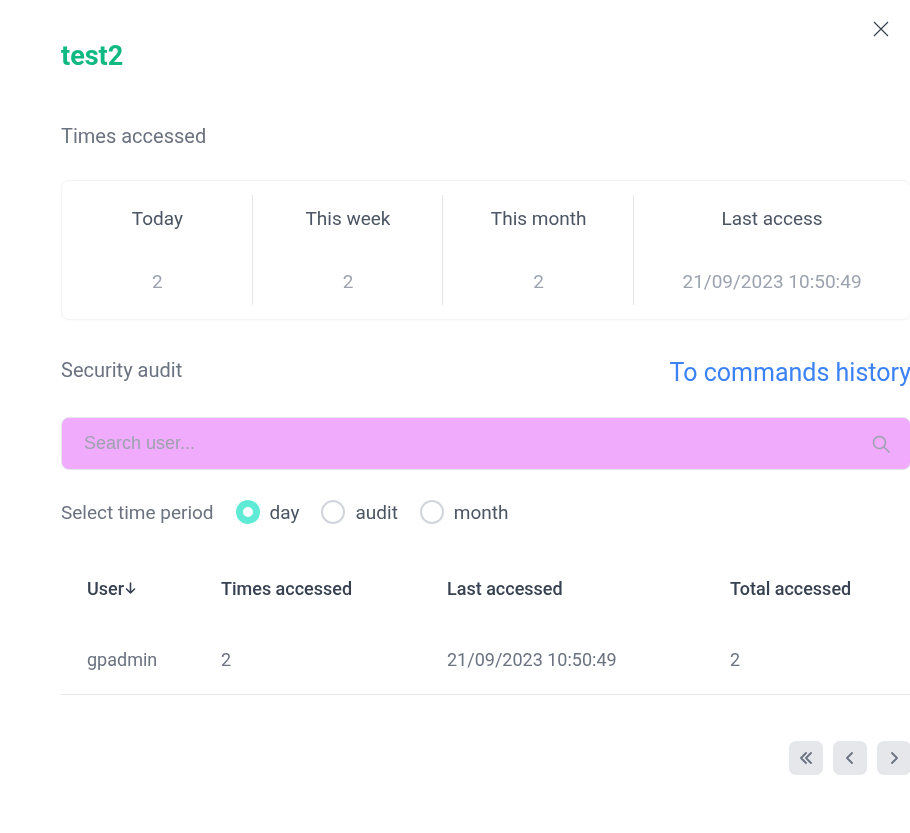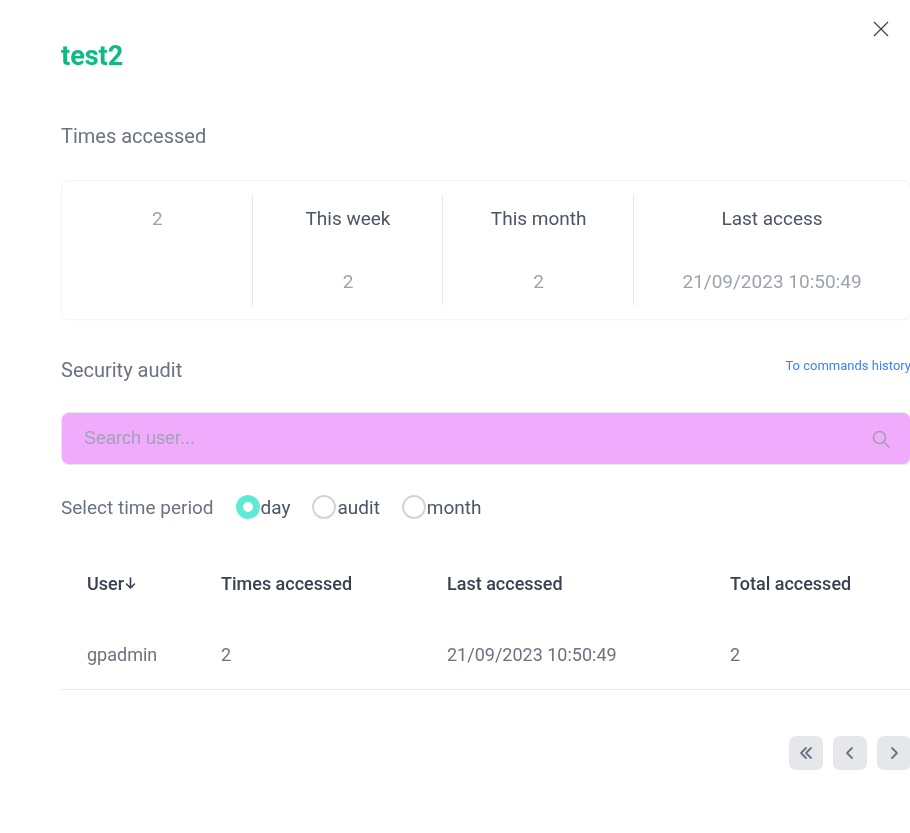--- a/index.html
+++ b/index.html
@@ -93,21 +93,21 @@
       justify-content: space-between;
       align-items: flex-start;
       margin-bottom: 30px;
     }
     .audit-title {
       font-size: 20px;
       color: #6b7280;
       font-weight: 400;
     }
     .history-link {
-      font-size: 13px;
+      font-size: 25px;
       color: #3b82f6;
       text-decoration: none;
       cursor: pointer;
       font-weight: 400;
     }
     .search-wrap {
       position: relative;
       margin-bottom: 30px;
     }
     .search-input {
@@ -144,21 +144,21 @@
       color: #6b7280;
     }
     .radio-group {
       display: flex;
       align-items: center;
       gap: 22px;
     }
     .radio-item {
       display: flex;
       align-items: center;
-      gap: 1px;
+      gap: 10px;
       cursor: pointer;
     }
     .radio-outer {
       width: 24px;
       height: 24px;
       border-radius: 50%;
       border: 2px solid #d1d5db;
       display: flex;
       align-items: center;
       justify-content: center;
@@ -237,20 +237,21 @@
 </div>
 
 <div class="container">
   <h1 class="page-title">test2</h1>
 
   <div class="section-header">Times accessed</div>
 
   <div class="stats-panel">
     <div class="stats-row">
       <div class="stat-col">
+        <div class="stat-label">Today</div>
         <div class="stat-value">2</div>
       </div>
       <div class="stat-col">
         <div class="stat-label">This week</div>
         <div class="stat-value">2</div>
       </div>
       <div class="stat-col">
         <div class="stat-label">This month</div>
         <div class="stat-value">2</div>
       </div>

